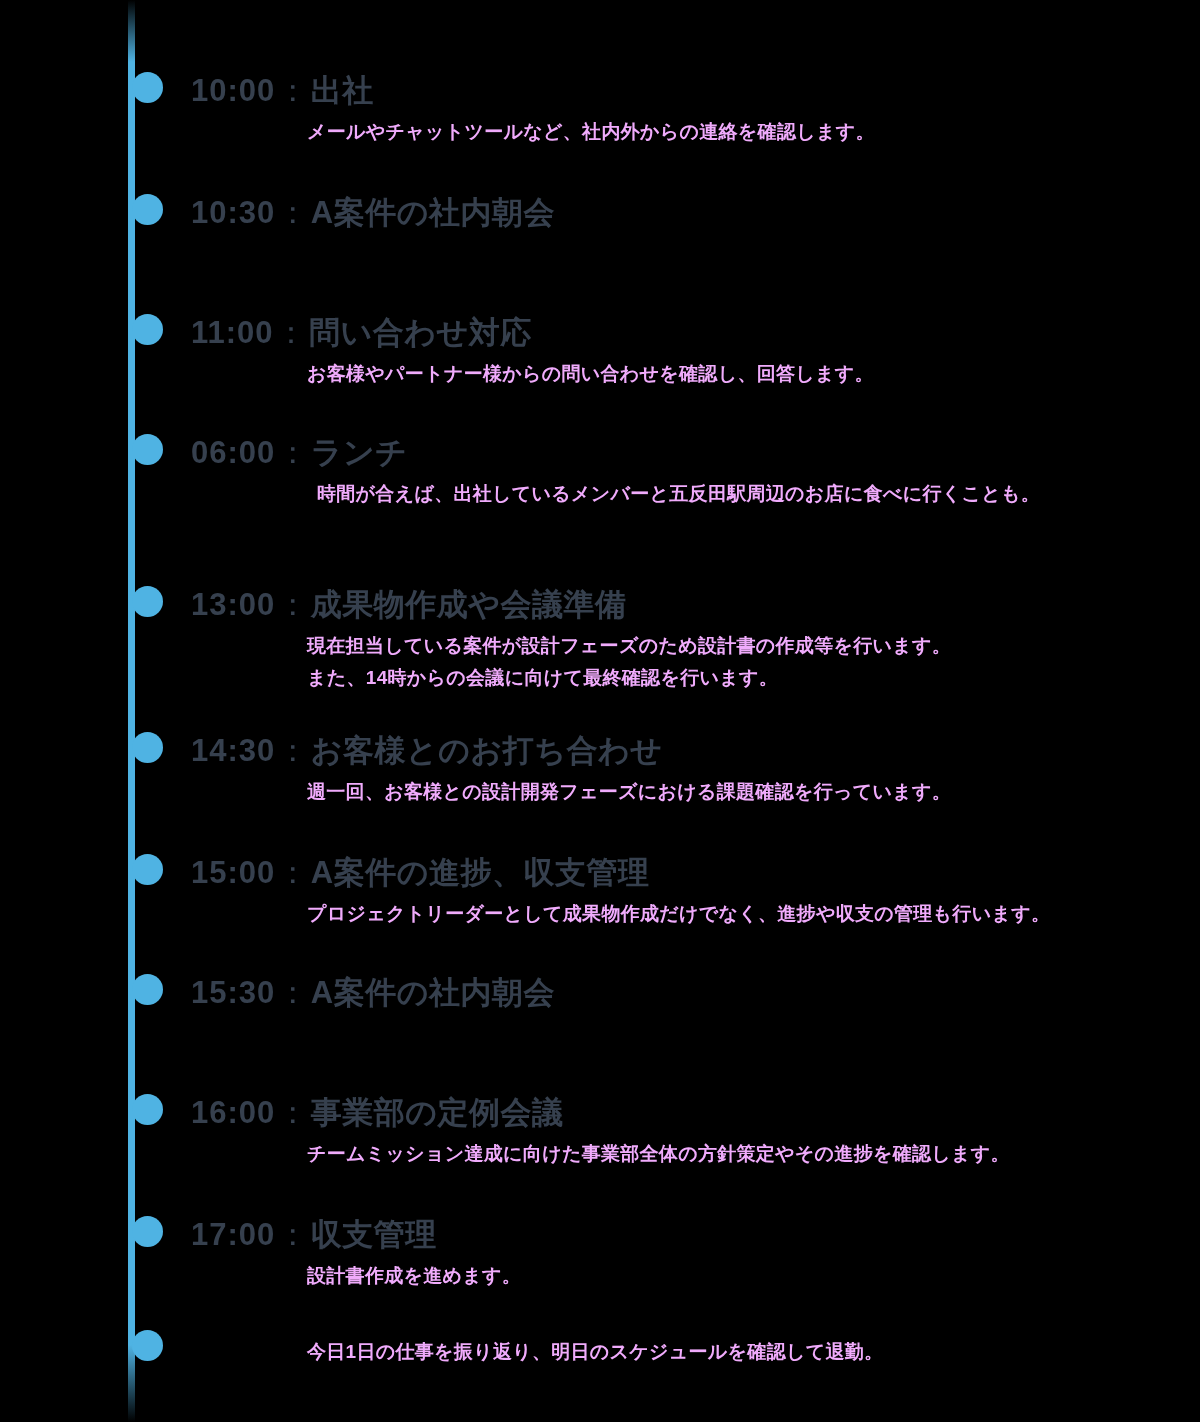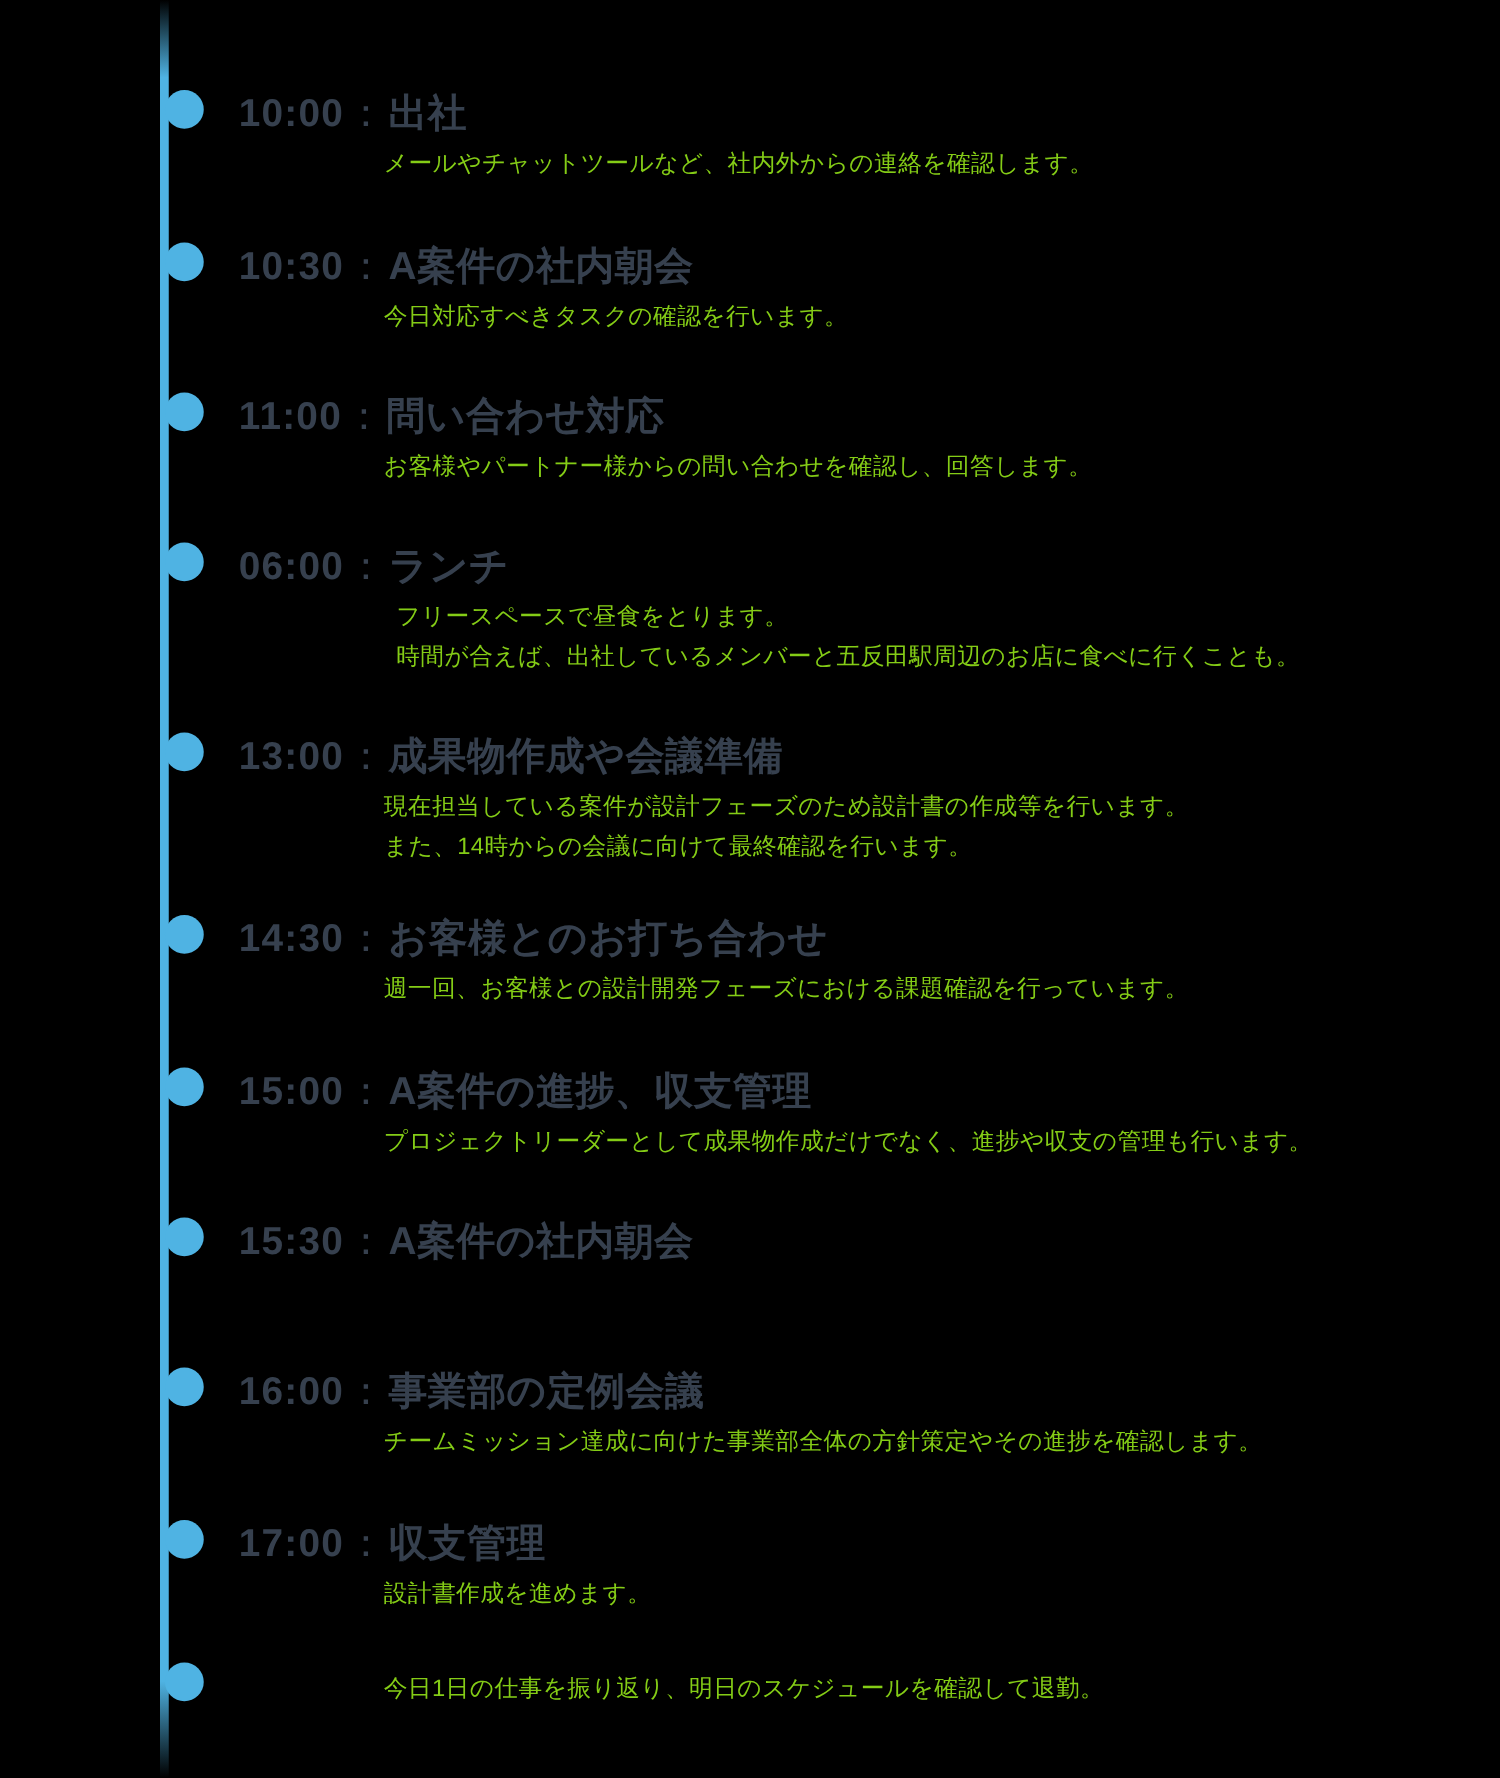--- a/index.html
+++ b/index.html
@@ -83,22 +83,22 @@
     margin: 0;
     padding-top: 6px;
     padding-left: 116px;
   }
   .desc-block.indented { padding-left: 126px; }
 
   .desc-line {
     margin: 0;
     font-size: 19px;
     line-height: 32px;
-    font-weight: 400;
-    color: #84cc16;
+    font-weight: 700;
+    color: #f0abfc;
     letter-spacing: 0.3px;
     white-space: nowrap;
   }
 </style>
 </head>
 <body>
 
 <div class="timeline">
   <div class="spine"></div>
   <div class="items" id="timeline-items">
@@ -108,40 +108,36 @@
           <p class="heading"><span class="time">10:00</span><span class="sep">：</span><span class="title">出社</span></p>
           <div class="desc-block">
             <p class="desc-line">メールやチャットツールなど、社内外からの連絡を確認します。</p>
           </div>
         </div>
       </div>
       <div class="item" style="top: 194px;">
         <span class="dot"></span>
         <div class="body">
           <p class="heading"><span class="time">10:30</span><span class="sep">：</span><span class="title">A案件の社内朝会</span></p>
-          <div class="desc-block">
-            <p class="desc-line">今日対応すべきタスクの確認を行います。</p>
-          </div>
         </div>
       </div>
       <div class="item" style="top: 314px;">
         <span class="dot"></span>
         <div class="body">
           <p class="heading"><span class="time">11:00</span><span class="sep">：</span><span class="title">問い合わせ対応</span></p>
           <div class="desc-block">
             <p class="desc-line">お客様やパートナー様からの問い合わせを確認し、回答します。</p>
           </div>
         </div>
       </div>
       <div class="item" style="top: 434px;">
         <span class="dot"></span>
         <div class="body">
           <p class="heading"><span class="time">06:00</span><span class="sep">：</span><span class="title">ランチ</span></p>
           <div class="desc-block indented">
-            <p class="desc-line">フリースペースで昼食をとります。</p>
             <p class="desc-line">時間が合えば、出社しているメンバーと五反田駅周辺のお店に食べに行くことも。</p>
           </div>
         </div>
       </div>
       <div class="item" style="top: 586px;">
         <span class="dot"></span>
         <div class="body">
           <p class="heading"><span class="time">13:00</span><span class="sep">：</span><span class="title">成果物作成や会議準備</span></p>
           <div class="desc-block">
             <p class="desc-line">現在担当している案件が設計フェーズのため設計書の作成等を行います。</p>

